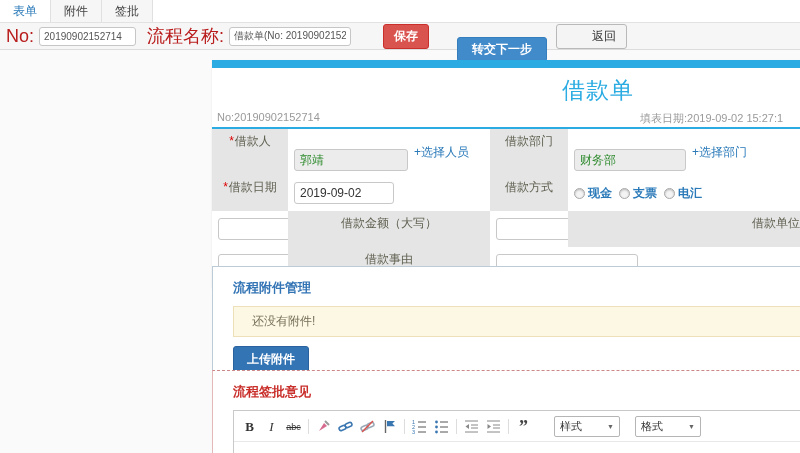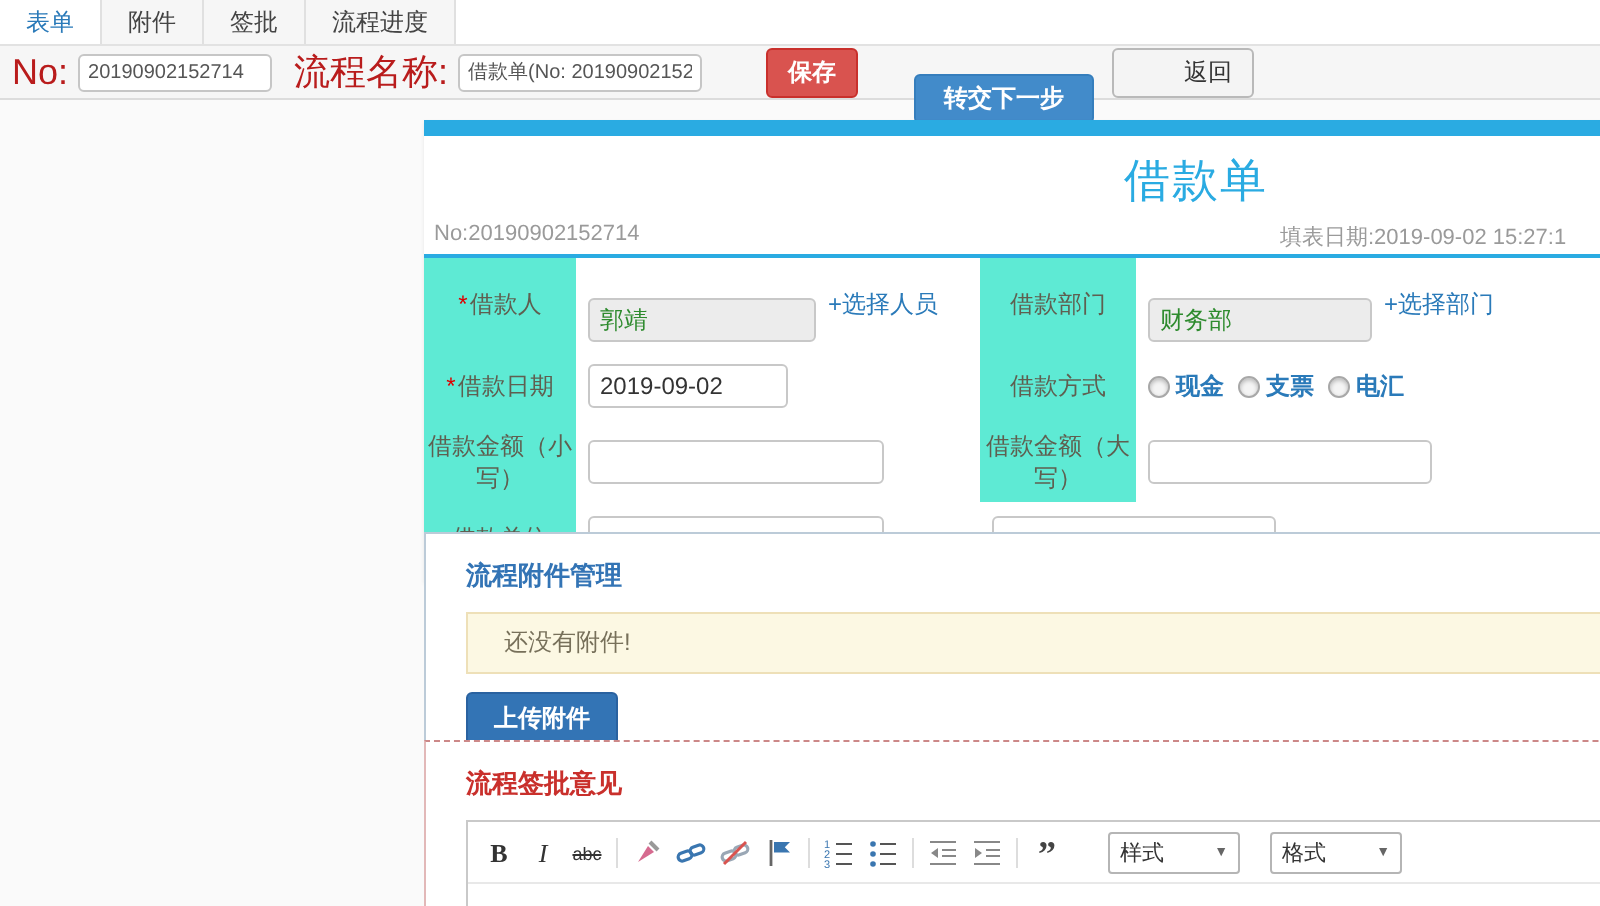--- a/index.html
+++ b/index.html
@@ -26,21 +26,21 @@
 
   
   .form-panel { top:10px; box-shadow:0 1px 2px rgba(0,0,0,.08); }
   .blue-bar { height:8px; background:#2aabe2; }
   .form-title { text-align:center; color:#2aabe2; font-size:23px; padding:7px 0 3px; letter-spacing:1px; }
   .meta { position:relative; height:17px; font-size:11px; color:#9a9a9a; }
   .meta-no { position:absolute; left:5px; top:2px; }
   .meta-date { position:absolute; left:428px; top:2px; white-space:nowrap; }
   .divider { height:2px; background:#2aabe2; margin-top:1px; }
   .form-table { display:grid; grid-template-columns:76px 202px 78px 1fr; }
-  .lc { background:#5eead4; display:flex; align-items:center; justify-content:center; text-align:center; font-size:12px; color:#5f5f50; padding:4px 2px; min-height:36px; line-height:16px; }
+  .lc { background:#e5e5e5; display:flex; justify-content:center; text-align:center; font-size:12px; color:#5f5f50; padding:4px 2px; min-height:36px; line-height:16px; }
   .fc { background:#fff; display:flex; align-items:center; padding:4px 6px; min-height:36px; font-size:12px; }
   .req { color:#d00; margin-right:1px; }
   .inp { height:22px; border:1px solid #c8c8c8; border-radius:3px; padding:0 5px; font-size:12px; color:#333; background:#fff; font-family:inherit; }
   .inp.dis { background:#ececec; color:#2e8b2e;margin-top:16px; }
   .w-borrower { width:114px; } .w-dept { width:112px; } .w-date { width:100px; }
   .w-amt-l { width:148px; } .w-amt-r { width:142px; }
   .link { color:#2a7ab9; font-size:12px; margin-left:6px; text-decoration:none; cursor:pointer; white-space:nowrap; }
   .radio-opt { display:flex; align-items:center; margin-right:7px; color:#2a7ab9; font-weight:bold; font-size:12px; cursor:pointer; }
   .radio-circle { width:11px; height:11px; border-radius:50%; border:1px solid #a8a8a8; background:#f4f4f4; box-shadow:inset 0 1px 2px rgba(0,0,0,.25); margin-right:3px; }
   .bottom-bar { height:4px; background:#2aabe2; }
@@ -70,21 +70,20 @@
 </style>
 </head>
 <body>
 
 <div class="screen">
 
   <div class="tabbar">
     <div class="tab active">表单</div>
     <div class="tab">附件</div>
     <div class="tab">签批</div>
-    <div class="tab">流程进度</div>
   </div>
 
   <div class="toolbar">
     <span class="tb-label">No:</span>
     <input class="tb-input" style="width: 97px;" value="20190902152714">
     <span class="tb-label" style="margin-left:11px;">流程名称:</span>
     <input class="tb-input" style="width: 122px;" value="借款单(No: 20190902152714)郭靖">
     <button class="btn btn-save">保存</button>
     <button class="btn btn-next">转交下一步</button>
     <button class="btn btn-back">返回</button>
@@ -135,39 +134,39 @@
           <span class="radio-opt">
               <span class="radio-circle"></span>
               <span>支票</span>
             </span>
           <span class="radio-opt">
               <span class="radio-circle"></span>
               <span>电汇</span>
             </span>
         </div>
 
-        <div class="lc">
-            <span>借款金额（小写）</span>
-          </div>
         <div class="fc">
           <input class="inp w-amt-l" value="" style="">
         </div>
         <div class="lc">
             <span>借款金额（大写）</span>
           </div>
         <div class="fc">
           <input class="inp w-amt-r" value="" style="">
         </div>
 
         <div class="lc">
             <span>借款单位</span>
           </div>
         <div class="fc">
           <input class="inp w-amt-l" value="" style="">
         </div>
+        <div class="lc">
+            <span>借款事由</span>
+          </div>
         <div class="fc">
           <input class="inp w-amt-r" value="" style="">
         </div>
       </div>
       <div class="bottom-bar"></div>
     </div>
 
     <div class="panel attach-panel">
       <div class="sec-title blue">流程附件管理</div>
       <div class="alert">还没有附件!</div>

